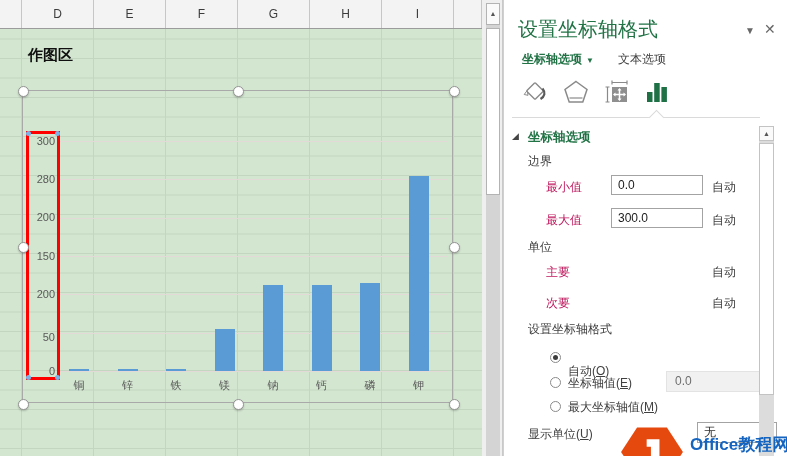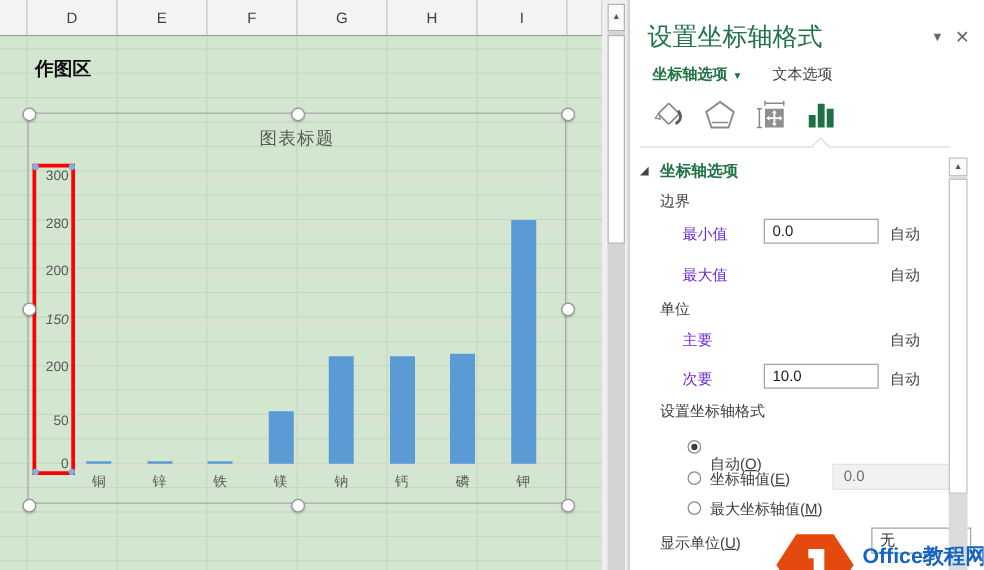--- a/index.html
+++ b/index.html
@@ -55,21 +55,21 @@
   .tab-axis{left:18px;color:#217346;font-weight:bold;}
   .tab-axis .dd{color:#217346;font-size:8px;margin-left:4px;}
   .tab-text{left:114px;color:#404040;}
   .icon-btn{position:absolute;top:78px;width:28px;height:28px;}
   .pdivider{position:absolute;left:8px;top:117px;width:248px;height:1px;background:#dadada;}
   .pcaret{position:absolute;left:147px;top:112px;width:10px;height:10px;background:#fff;
           border-left:1px solid #dadada;border-top:1px solid #dadada;transform:rotate(45deg);z-index:2;}
   .sec-tri{position:absolute;left:8px;top:131px;font-size:9px;color:#444;}
   .sec-hd{position:absolute;left:24px;top:129px;color:#217346;font-weight:bold;font-size:12.5px;}
   .grp{position:absolute;left:24px;color:#404040;}
-  .flabel{position:absolute;left:42px;color:#6d28d9;}
+  .flabel{position:absolute;left:42px;color:#be185d;}
   .fin{position:absolute;left:107px;width:92px;height:20px;border:1px solid #a3a3a3;background:#fff;
        box-sizing:border-box;font-size:12px;color:#1a1a1a;line-height:18px;padding-left:6px;
        font-family:"Liberation Sans",sans-serif;}
   .fauto{position:absolute;left:208px;color:#404040;}
   .radio{position:absolute;left:46px;width:11px;height:11px;border:1px solid #8a8a8a;border-radius:50%;
          background:#fff;box-sizing:border-box;}
   .radio.sel::after{content:"";position:absolute;left:2px;top:2px;width:5px;height:5px;border-radius:50%;background:#3c3c3c;}
   .rlabel{position:absolute;left:64px;color:#404040;}
   .u{text-decoration:underline;}
   .din{position:absolute;left:162px;top:371px;width:95px;height:21px;background:#f1f1f1;
@@ -104,36 +104,35 @@
       <div class="hcell" style="width:72px">F</div>
       <div class="hcell" style="width:72px">G</div>
       <div class="hcell" style="width:72px">H</div>
       <div class="hcell" style="width:72px">I</div>
       <div class="hcell" style="flex:1"></div>
     </div>
 
     <div class="plotarea-label">作图区</div>
 
     <div class="chart-frame">
-      <div class="chart-title">图表标题</div>
 
       <div class="redbox">
         <span class="bdot" style="left:-3px;top:-3px"></span>
         <span class="bdot" style="right:-3px;top:-3px"></span>
         <span class="bdot" style="left:-3px;bottom:-3px"></span>
         <span class="bdot" style="right:-3px;bottom:-3px"></span>
       </div>
     <div class="cgrid" style="left: 36px; top: 280px; width: 389px;"></div>
         <div class="ylab" style="left: 4px; top: 273.5px; width: 28px;">0</div>
         <div class="cgrid" style="left: 36px; top: 241.667px; width: 389px;"></div>
         <div class="ylab" style="left: 4px; top: 240px; width: 28px;">50</div>
         <div class="cgrid" style="left: 36px; top: 203.333px; width: 389px;"></div>
         <div class="ylab" style="left: 4px; top: 196.833px; width: 28px;">200</div>
         <div class="cgrid" style="left: 36px; top: 165px; width: 389px;"></div>
-        <div class="ylab" style="left: 4px; top: 158.5px; width: 28px; font-style: italic;">150</div>
+        <div class="ylab" style="left: 4px; top: 158.5px; width: 28px;">150</div>
         <div class="cgrid" style="left: 36px; top: 126.667px; width: 389px;"></div>
         <div class="ylab" style="left: 4px; top: 120.167px; width: 28px;">200</div>
         <div class="cgrid" style="left: 36px; top: 88.3333px; width: 389px;"></div>
         <div class="ylab" style="left: 4px; top: 81.8333px; width: 28px;">280</div>
         <div class="cgrid" style="left: 36px; top: 50px; width: 389px;"></div>
         <div class="ylab" style="left: 4px; top: 43.5px; width: 28px;">300</div>
         <div class="cbar" style="left: 46px; top: 278px; width: 20px; height: 2px; background: rgb(91, 155, 213);"></div>
         <div class="xlab" style="left: 32px; top: 287px; width: 48px;">铜</div>
         <div class="cbar" style="left: 94.5px; top: 278px; width: 20px; height: 2px; background: rgb(91, 155, 213);"></div>
         <div class="xlab" style="left: 80.5px; top: 287px; width: 48px;">锌</div>
@@ -211,29 +210,29 @@
     <div class="sec-tri">◢</div>
     <div class="sec-hd">坐标轴选项</div>
 
     <div class="grp" style="top:153px">边界</div>
 
     <div class="flabel" style="top:179px">最小值</div>
     <div class="fin" style="top:175px">0.0</div>
     <div class="fauto" style="top:179px">自动</div>
 
     <div class="flabel" style="top:212px">最大值</div>
+    <div class="fin" style="top:208px">300.0</div>
     <div class="fauto" style="top:212px">自动</div>
 
     <div class="grp" style="top:239px">单位</div>
 
     <div class="flabel" style="top:264px">主要</div>
     <div class="fauto" style="top:264px">自动</div>
 
     <div class="flabel" style="top:295px">次要</div>
-    <div class="fin" style="top:291px">10.0</div>
     <div class="fauto" style="top:295px">自动</div>
 
     <div class="grp" style="top:321px">设置坐标轴格式</div>
 
     <div class="radio sel" style="top:352px"></div>
     <div class="rlabel" style="top:363px"><span>自动(</span><span class="u">O</span><span>)</span></div>
 
     <div class="radio" style="top:377px"></div>
     <div class="rlabel" style="top:375px"><span>坐标轴值(</span><span class="u">E</span><span>)</span></div>
     <div class="din">0.0</div>

